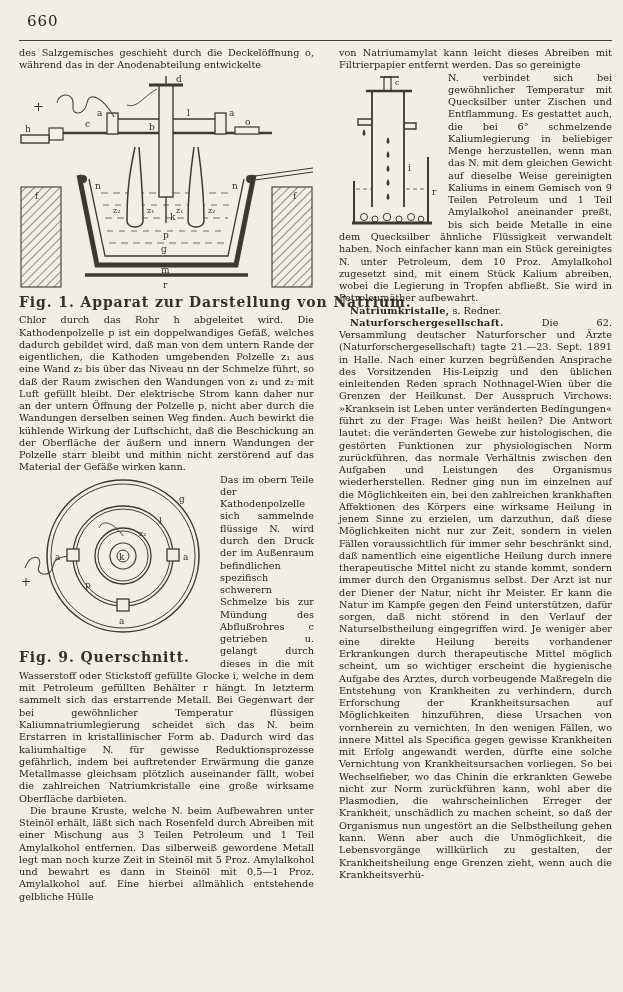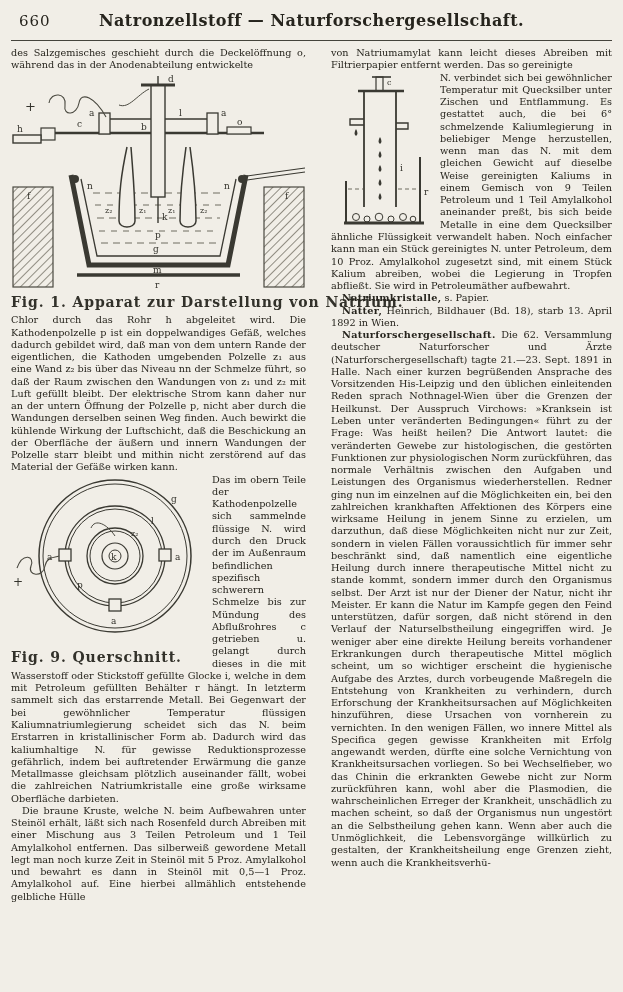--- a/index.html
+++ b/index.html
@@ -2,21 +2,21 @@
 <html><head>
 <meta charset="utf-8">
 <style>
   html,body{margin:0;padding:0;}
   body{
     width:623px;height:992px;overflow:hidden;
     background:#f1eee7;
     font-family:"DejaVu Serif","Liberation Serif",serif;
     color:#26241d;
   }
-  .page{padding:10px 11px 0 11px;position:relative;}
+  .page{padding:10px 11px 0 19px;position:relative;}
   .pagehead{position:relative;height:26px;}
   .pageno{position:absolute;left:8px;top:2px;font-size:15px;letter-spacing:1px;}
   .headtitle{
     text-align:center;font-size:16px;font-weight:bold;letter-spacing:.5px;
     padding-top:1px;
   }
   .headrule{border:none;border-top:1.3px solid #45443c;margin:4px 0 6px 0;}
   .columns{display:flex;gap:25px;}
   .col{width:295px;font-size:9.7px;line-height:1.265;text-align:justify;}
   .para{margin:0;}
@@ -33,21 +33,20 @@
   svg{display:block;margin:0 auto;}
   svg text{font-family:"DejaVu Serif","Liberation Serif",serif;fill:#33322b;}
 </style>
 </head>
 <body>
 
 <div class="page">
 
   <div class="pagehead">
     <span class="pageno">660</span>
-    <div class="headtitle">Natronzellstoff — Naturforschergesellschaft.</div>
   </div>
   <hr class="headrule">
 
   <div class="columns">
 
     <div class="col">
 
       <p class="para">des Salzgemisches geschieht durch die Deckelöffnung o, während das in der Anodenabteilung entwickelte</p>
 
       <div class="figblock">
@@ -195,21 +194,20 @@
           <circle cx="81" cy="144" r="2.8" fill="none" stroke="#3a3932" stroke-width="1"></circle>
 
           <text x="55" y="10" font-size="8">c</text>
           <text x="68" y="96" font-size="9">i</text>
           <text x="92" y="120" font-size="9">r</text>
         </svg>
       </div>
 
       <p class="para">N. verbindet sich bei gewöhnlicher Temperatur mit Quecksilber unter Zischen und Entflammung. Es gestattet auch, die bei 6° schmelzende Kaliumlegierung in beliebiger Menge herzustellen, wenn man das N. mit dem gleichen Gewicht auf dieselbe Weise gereinigten Kaliums in einem Gemisch von 9 Teilen Petroleum und 1 Teil Amylalkohol aneinander preßt, bis sich beide Metalle in eine dem Quecksilber ähnliche Flüssigkeit verwandelt haben. Noch einfacher kann man ein Stück gereinigtes N. unter Petroleum, dem 10 Proz. Amylalkohol zugesetzt sind, mit einem Stück Kalium abreiben, wobei die Legierung in Tropfen abfließt. Sie wird in Petroleumäther aufbewahrt.</p>
 
-      <p class="para ind clr"><b class="entryterm">Natriumkristalle,</b><span> s. Papier.</span></p>
-
-      <p class="para ind"><b class="entryterm">Natter,</b><span> Heinrich, Bildhauer (Bd. 18), starb 13. April 1892 in Wien.</span></p>
+      <p class="para ind clr"><b class="entryterm">Natriumkristalle,</b><span> s. Redner.</span></p>
+
 
       <p class="para ind"><b class="entryterm">Naturforschergesellschaft.</b><span> Die 62. Versammlung deutscher Naturforscher und Ärzte (Naturforschergesellschaft) tagte 21.—23. Sept. 1891 in Halle. Nach einer kurzen begrüßenden Ansprache des Vorsitzenden His-Leipzig und den üblichen einleitenden Reden sprach Nothnagel-Wien über die Grenzen der Heilkunst. Der Ausspruch Virchows: »Kranksein ist Leben unter veränderten Bedingungen« führt zu der Frage: Was heißt heilen? Die Antwort lautet: die veränderten Gewebe zur histologischen, die gestörten Funktionen zur physiologischen Norm zurückführen, das normale Verhältnis zwischen den Aufgaben und Leistungen des Organismus wiederherstellen. Redner ging nun im einzelnen auf die Möglichkeiten ein, bei den zahlreichen krankhaften Affektionen des Körpers eine wirksame Heilung in jenem Sinne zu erzielen, um darzuthun, daß diese Möglichkeiten nicht nur zur Zeit, sondern in vielen Fällen voraussichtlich für immer sehr beschränkt sind, daß namentlich eine eigentliche Heilung durch innere therapeutische Mittel nicht zu stande kommt, sondern immer durch den Organismus selbst. Der Arzt ist nur der Diener der Natur, nicht ihr Meister. Er kann die Natur im Kampfe gegen den Feind unterstützen, dafür sorgen, daß nicht störend in den Verlauf der Naturselbstheilung eingegriffen wird. Je weniger aber eine direkte Heilung bereits vorhandener Erkrankungen durch therapeutische Mittel möglich scheint, um so wichtiger erscheint die hygienische Aufgabe des Arztes, durch vorbeugende Maßregeln die Entstehung von Krankheiten zu verhindern, durch Erforschung der Krankheitsursachen auf Möglichkeiten hinzuführen, diese Ursachen von vornherein zu vernichten. In den wenigen Fällen, wo innere Mittel als Specifica gegen gewisse Krankheiten mit Erfolg angewandt werden, dürfte eine solche Vernichtung von Krankheitsursachen vorliegen. So bei Wechselfieber, wo das Chinin die erkrankten Gewebe nicht zur Norm zurückführen kann, wohl aber die Plasmodien, die wahrscheinlichen Erreger der Krankheit, unschädlich zu machen scheint, so daß der Organismus nun ungestört an die Selbstheilung gehen kann. Wenn aber auch die Unmöglichkeit, die Lebensvorgänge willkürlich zu gestalten, der Krankheitsheilung enge Grenzen zieht, wenn auch die Krankheitsverhü-</span></p>
     </div>
 
   </div>
 </div>
 
 </body></html>

